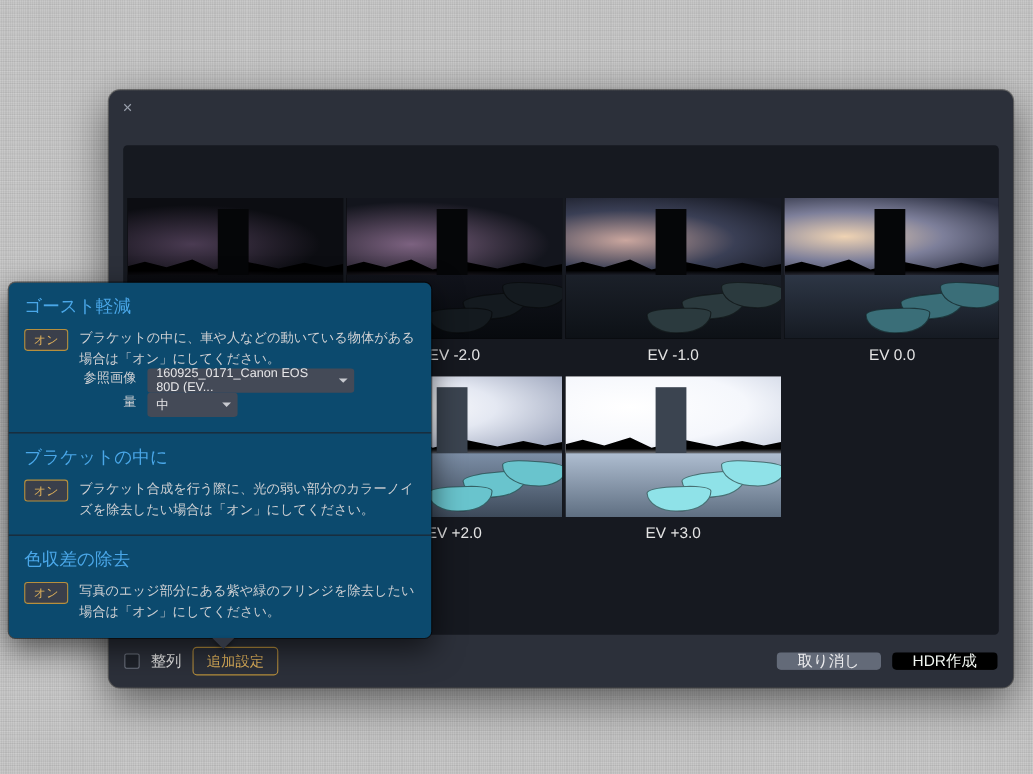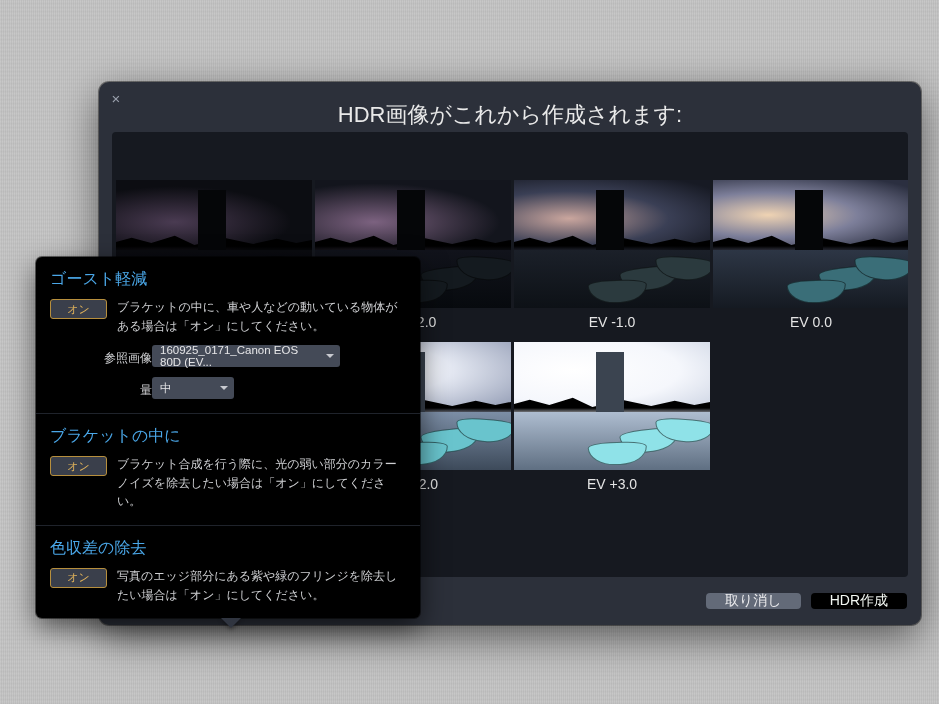--- a/index.html
+++ b/index.html
@@ -165,23 +165,23 @@
   }
   .btn-green {
     background: #000000;
     color: #f2f7f2;
   }
   .spacer { flex: 1; }
 
   
   .popover {
     position: absolute;
-    left: 36px; top: 257px;
+    left: 8px; top: 257px;
     width: 384px;
-    background: #000000;
+    background: #0c4a6e;
     border-radius: 6px;
     box-shadow: 0 10px 28px rgba(0,0,0,0.6), 0 0 0 1px rgba(0,0,0,0.5);
     color: #d7d8da;
     font-size: 12px;
   }
   .popover::after {
     content:"";
     position:absolute;
     left: 185px; bottom: -10px;
     border: 10px solid transparent;
@@ -199,33 +199,33 @@
     font-size: 16px;
     margin-bottom: 8px;
   }
   .pop-row {
     display: flex;
     gap: 10px;
     align-items: flex-start;
   }
   .toggle-on {
     flex: none;
-    width: 57px; height: 20px;
+    width: 40px; height: 20px;
     background: #3a3f4b;
     border: 1px solid #b78f3d;
     border-radius: 3px;
     color: #e0b25b;
     font-size: 11px;
     display: inline-flex; align-items: center; justify-content: center;
     margin-top: 1px;
   }
   .pop-desc { line-height: 1.55; color: #cfd0d3; }
   .pop-form-row {
-    display: flex; align-items: flex-end;
-    margin-top: 10px;
+    display: flex; align-items: flex-start;
+    gap: 10px;
     padding-left: 50px;
   }
   .pop-form-label {
     width: 52px;
     text-align: right;
     color: #cfd0d3;
     font-size: 12px;
   }
   .select {
     background: #444a57;
@@ -246,21 +246,20 @@
     transform: translateY(-2px);
   }
   .select.wide { width: 188px; }
   .select.narrow { width: 82px; }
 </style>
 </head>
 <body>
 
 <div class="dialog">
   <div class="close-x">×</div>
-  <div class="dialog-title">HDR画像がこれから作成されます:</div>
 
   <div class="thumbs-scroll">
     <div class="thumbs-grid" id="thumbs-grid">
         <div class="thumb-cell">
           <div class="thumb ev-m3">
             <div class="sky"></div>
             <div class="treeline"></div>
             <div class="building"></div>
             <div class="water"></div>
             <div class="boat a"></div>

